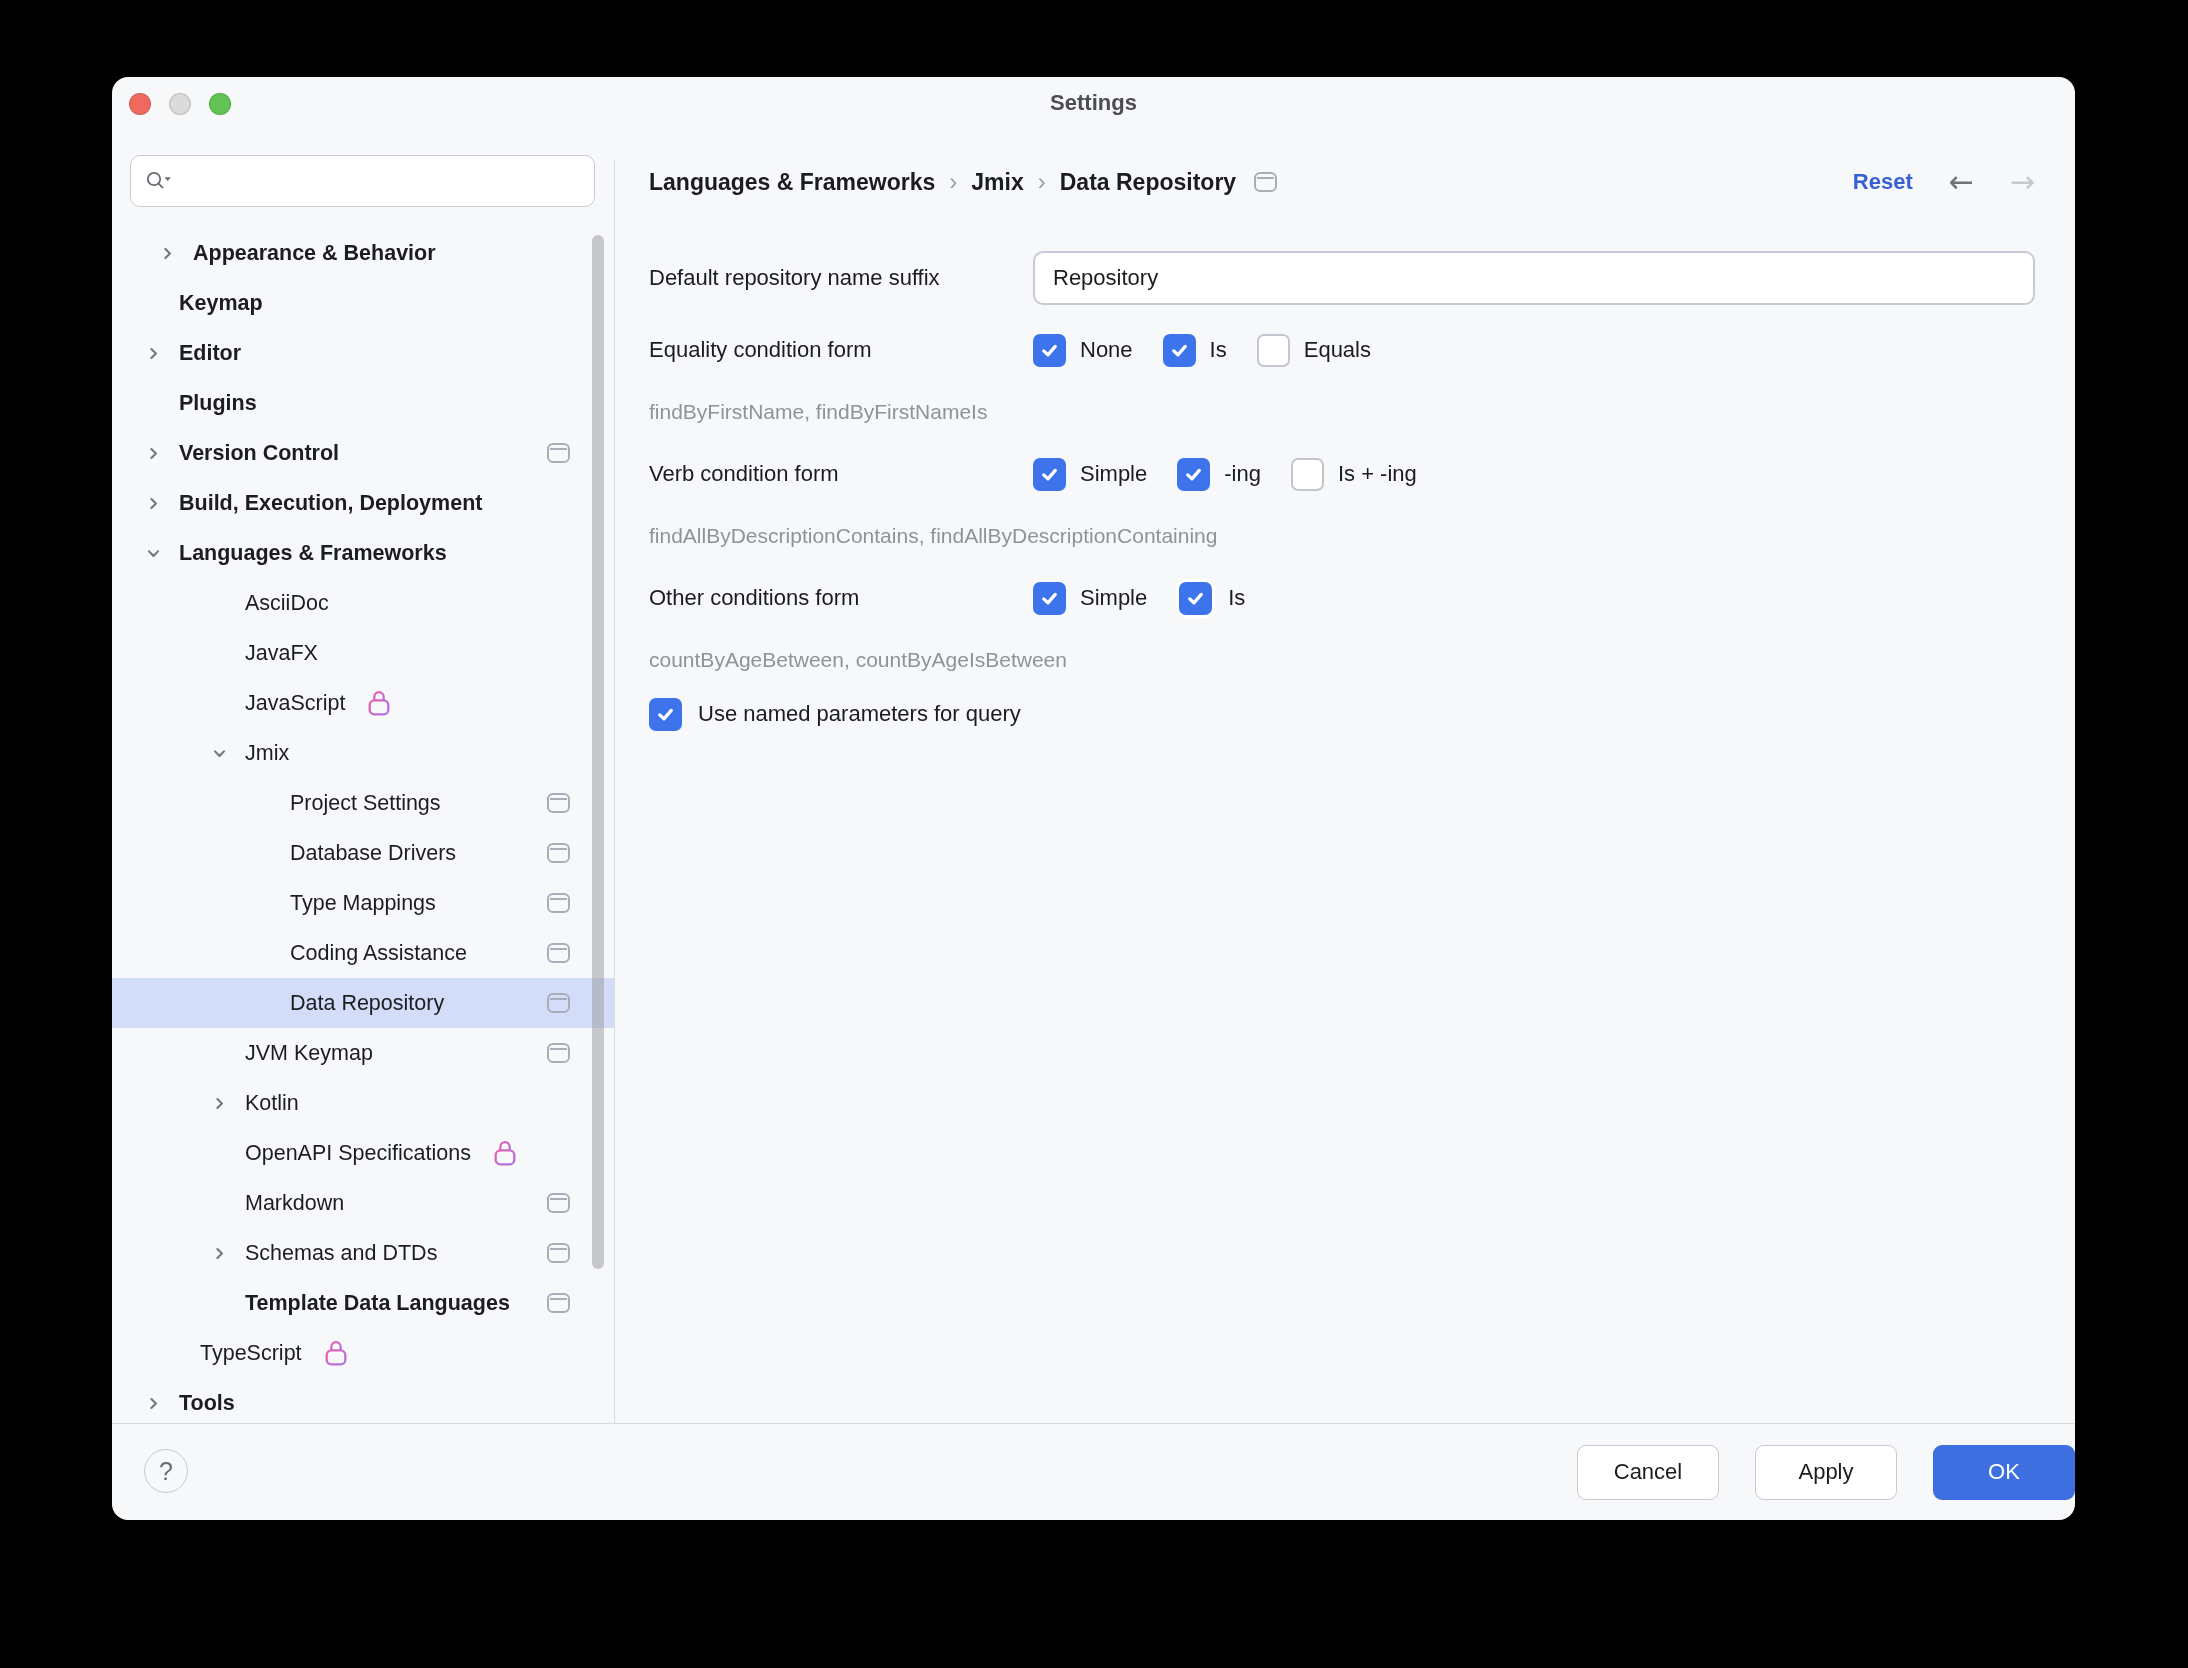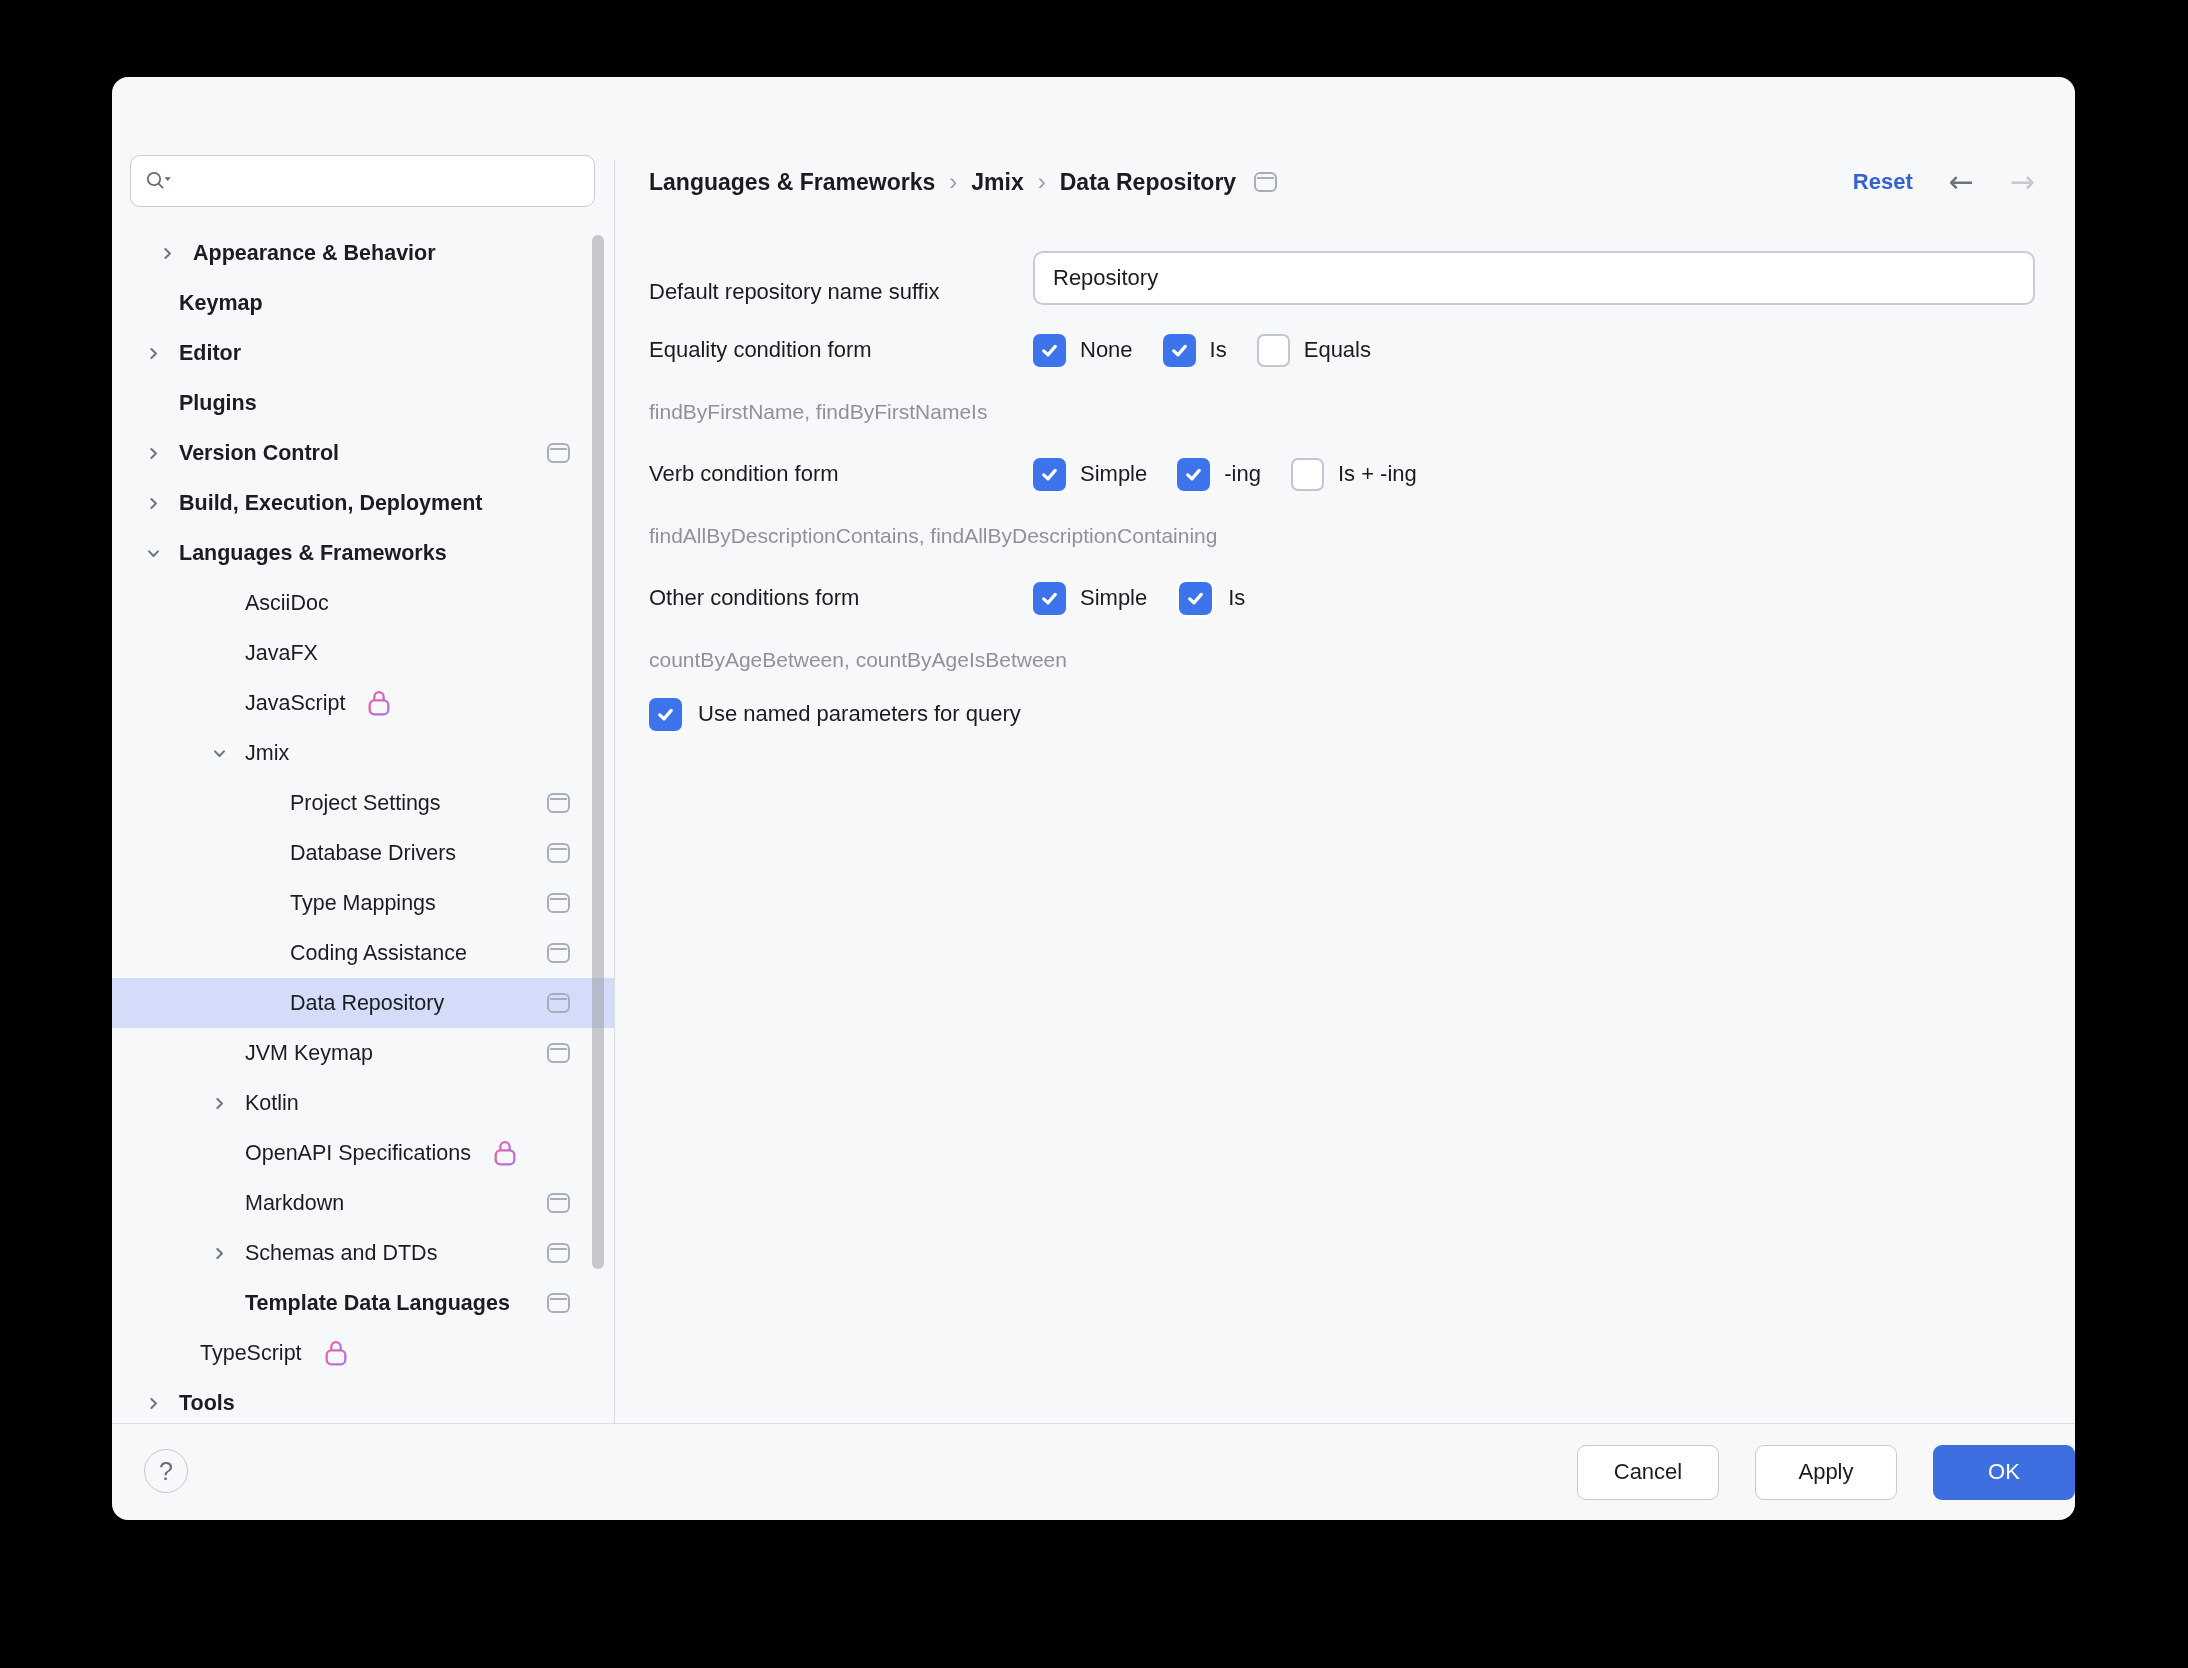--- a/index.html
+++ b/index.html
@@ -61,21 +61,21 @@
   .crumbs { display:flex; align-items:center; }
   .crumb { font-size:23px; font-weight:700; color:#1b1c1f; white-space:nowrap; }
   .crumb-sep { font-size:24px; color:#9a9da6; margin:0 14px; font-weight:400; }
   .bc-icon { margin-left:18px; display:flex; align-items:center; }
   .bc-right { margin-left:auto; display:flex; align-items:center; gap:26px; }
   .reset-link { color:var(--reset-link,#3761d3); font-size:22px; font-weight:700; cursor:pointer; }
   .nav-arrow { font-size:30px; line-height:1; font-family:"DejaVu Sans",sans-serif; margin-left:10px; }
   .nav-arrow.back { color:#6f7278; }
   .nav-arrow.fwd  { color:#c6c8ce; }
 
-  .row-suffix { position:absolute; left:0; right:0; top:91px; height:54px; display:flex; align-items:flex-end; }
+  .row-suffix { position:absolute; left:0; right:0; top:91px; height:54px; display:flex; align-items:center; }
   .form-label { padding-left:34px; width:418px; flex:none; font-size:22px; color:#1b1c1f; white-space:nowrap; }
   .suffix-input { width:1002px; height:54px; background:#fff; border:2px solid var(--input-border,#c8cbd4);
                   border-radius:10px; font-size:22px; padding:0 18px; font-family:inherit;
                   color:#1b1c1f; outline:none; }
 
   .form-row { position:absolute; left:0; right:0; height:44px; display:flex; align-items:center; }
   .opts { display:flex; align-items:center; gap:30px; }
   .opt { display:flex; align-items:center; gap:14px; }
   .opt-label { font-size:22px; color:#1b1c1f; white-space:nowrap; }
   .cb { width:33px; height:33px; border-radius:7px; flex:none; display:flex;
@@ -102,20 +102,26 @@
          background:#fff; border:1.5px solid #c8cad2; color:#1b1c1f; font-family:inherit; }
   .btn.primary { background:var(--ok-button,#3d6fe0); border:none; color:#fff; }
 
   svg { display:block; }
 </style>
 </head>
 <body>
 
 <div class="window">
 
+  <div class="titlebar">
+    <div class="traffic close"></div>
+    <div class="traffic min"></div>
+    <div class="traffic zoom"></div>
+    <div class="win-title">Settings</div>
+  </div>
 
   <div class="search-wrap">
     <span>
       <svg width="27" height="23" viewBox="0 0 27 23">
         <circle cx="9" cy="9" r="6.2" stroke="#686c75" stroke-width="1.8" fill="none"></circle>
         <line x1="13.6" y1="13.6" x2="17.6" y2="17.6" stroke="#686c75" stroke-width="1.8" stroke-linecap="round"></line>
         <path d="M19.5 7.2h6.4l-3.2 3.8z" fill="#686c75"></path>
       </svg>
     </span>
     <input value="" placeholder="" style="">

